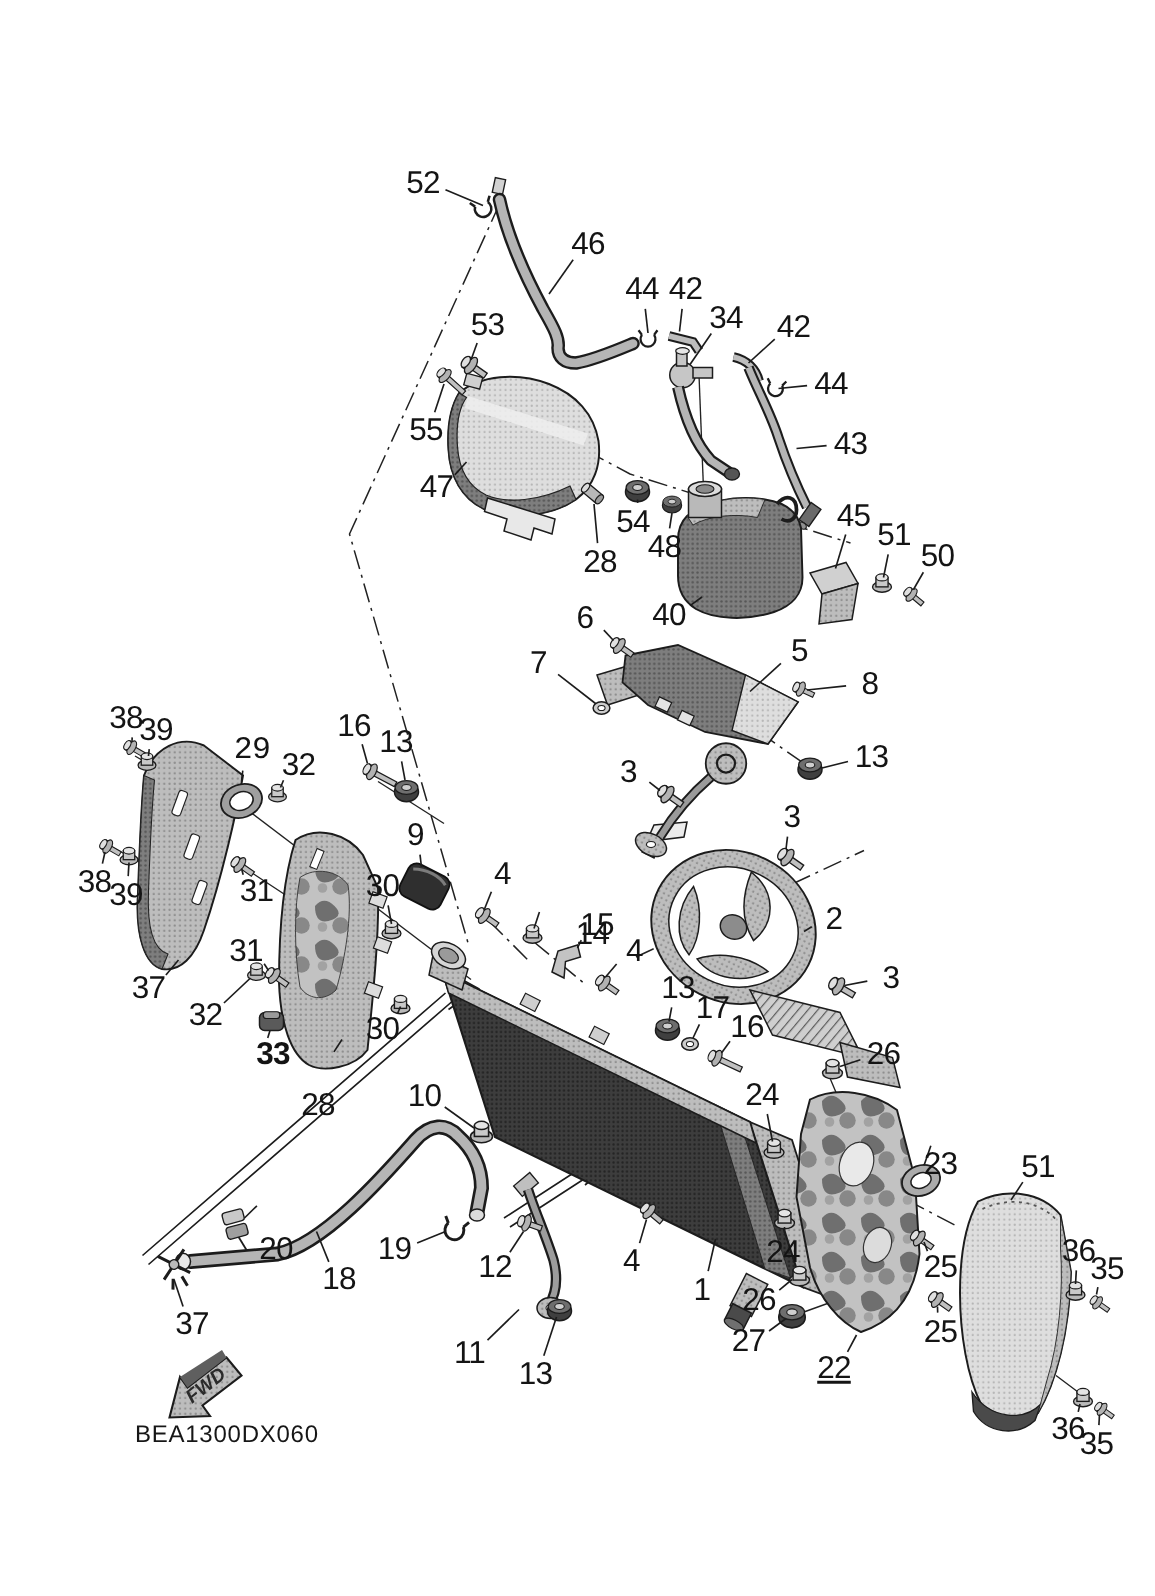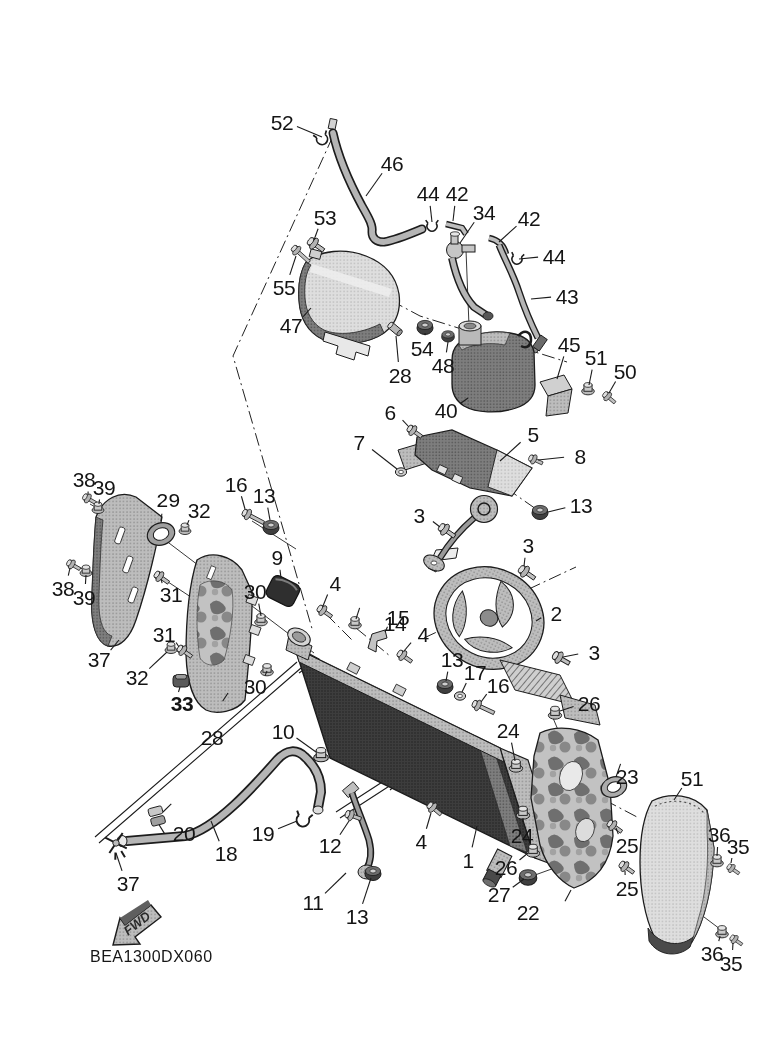--- a/index.html
+++ b/index.html
@@ -483,21 +483,21 @@
       <div class="callout" style="left: 627px; top: 752px; margin-top: 24px;">23</div>
       <div class="callout" style="left: 692px; top: 778px;">51</div>
       <div class="callout" style="left: 719px; top: 834px;">36</div>
       <div class="callout" style="left: 738px; top: 846px;">35</div>
       <div class="callout" style="left: 522px; top: 835px;">24</div>
       <div class="callout" style="left: 627px; top: 845px;">25</div>
       <div class="callout" style="left: 627px; top: 888px;">25</div>
       <div class="callout" style="left: 468px; top: 860px;">1</div>
       <div class="callout" style="left: 506px; top: 867px;">26</div>
       <div class="callout" style="left: 499px; top: 894px;">27</div>
-      <div class="callout" style="left: 528px; top: 912px;">22</div>
+      <div class="callout" style="left: 556px; top: 912px; text-decoration: underline;">22</div>
       <div class="callout" style="left: 712px; top: 953px;">36</div>
       <div class="callout" style="left: 731px; top: 963px;">35</div>
       <div class="callout" style="left: 421px; top: 841px;">4</div>
       <div class="callout" style="left: 357px; top: 916px;">13</div>
       <div class="callout" style="left: 313px; top: 902px;">11</div>
       <div class="callout" style="left: 330px; top: 845px;">12</div>
       <div class="callout" style="left: 263px; top: 833px;">19</div>
       <div class="callout" style="left: 128px; top: 883px;">37</div>
       <div class="callout" style="left: 226px; top: 853px;">18</div>
       <div class="callout" style="left: 184px; top: 833px;">20</div>

